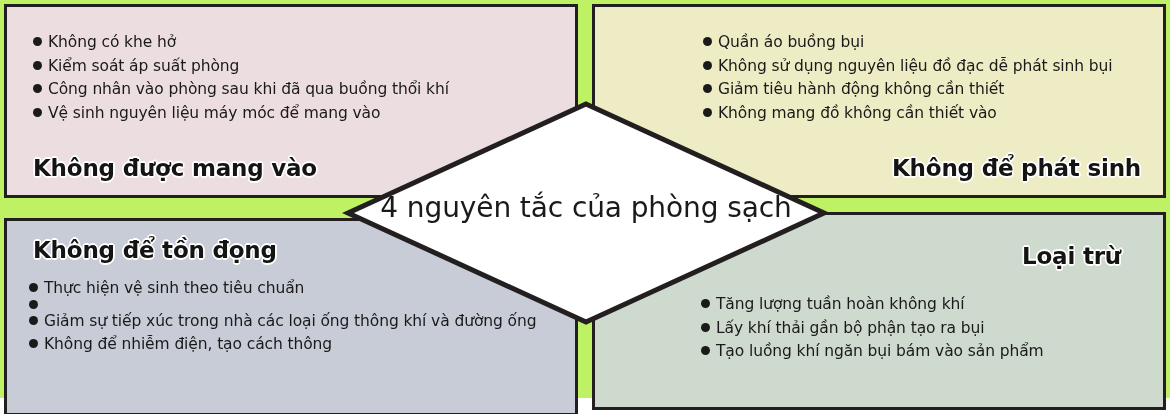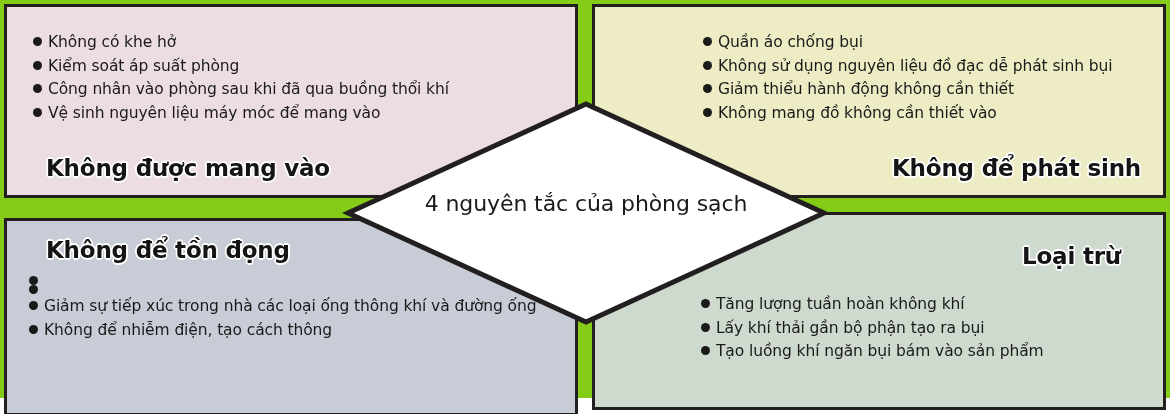--- a/index.html
+++ b/index.html
@@ -9,21 +9,21 @@
     height: 414px;
     background: #ffffff;
     font-family: "DejaVu Sans", "Liberation Sans", sans-serif;
     overflow: hidden;
   }
 
   #diagram {
     position: relative;
     width: 1170px;
     height: 398px;
-    background: #84cc16;
+    background: #bef264;
   }
 
   
   .panel {
     position: absolute;
     border: 3px solid #231f20;
     overflow: hidden;
   }
 
   .panel-tl {
@@ -78,21 +78,20 @@
     font-weight: bold;
     font-size: 23px;
     color: #141414;
     white-space: nowrap;
     letter-spacing: -0.2px;
     text-shadow:
        1.6px 0 0 #fff, -1.6px 0 0 #fff,
        0 1.6px 0 #fff, 0 -1.6px 0 #fff,
        1.2px 1.2px 0 #fff, -1.2px 1.2px 0 #fff,
        1.2px -1.2px 0 #fff, -1.2px -1.2px 0 #fff;
-    margin-left: 13px;
   }
 
   
   .tl-list { position: absolute; left: 26px;  top: 24px; }
   .tl-head { position: absolute; left: 26px;  top: 148px; }
 
   .tr-list { position: absolute; left: 108px; top: 24px; }
   .tr-head { position: absolute; right: 22px; top: 148px; padding-left: 40px; }
 
   .bl-head { position: absolute; left: 26px;  top: 16px; }
@@ -111,21 +110,21 @@
     pointer-events: none;
   }
   #diamond-wrap svg { display: block; overflow: visible; }
 
   #diamond-label {
     position: absolute;
     left: 344px;
     top: 191px;
     width: 484px;
     text-align: center;
-    font-size: 22px;
+    font-size: 28px;
     font-weight: normal;
     color: #1a1a1a;
     white-space: nowrap;
     letter-spacing: -0.1px;
   }
 </style>
 </head>
 <body>
 
 <div id="diagram">
@@ -149,43 +148,44 @@
         <span>Vệ sinh nguyên liệu máy móc để mang vào</span>
       </li>
     </ul>
     <div class="heading tl-head">Không được mang vào</div>
   </div>
 
   <div class="panel panel-tr">
     <ul class="bullets tr-list">
       <li>
         <span class="dot"></span>
-        <span>Quần áo chống bụi</span>
+        <span>Quần áo buồng bụi</span>
       </li>
       <li>
         <span class="dot"></span>
         <span>Không sử dụng nguyên liệu đồ đạc dễ phát sinh bụi</span>
       </li>
       <li>
         <span class="dot"></span>
-        <span>Giảm thiểu hành động không cần thiết</span>
+        <span>Giảm tiêu hành động không cần thiết</span>
       </li>
       <li>
         <span class="dot"></span>
         <span>Không mang đồ không cần thiết vào</span>
       </li>
     </ul>
     <div class="heading tr-head">Không để phát sinh</div>
   </div>
 
   <div class="panel panel-bl">
     <div class="heading bl-head">Không để tồn đọng</div>
     <ul class="bullets bl-list">
       <li>
         <span class="dot"></span>
+        <span>Thực hiện vệ sinh theo tiêu chuẩn</span>
       </li>
       <li>
         <span class="dot"></span>
       </li>
       <li>
         <span class="dot"></span>
         <span>Giảm sự tiếp xúc trong nhà các loại ống thông khí và đường ống</span>
       </li>
       <li>
         <span class="dot"></span>

